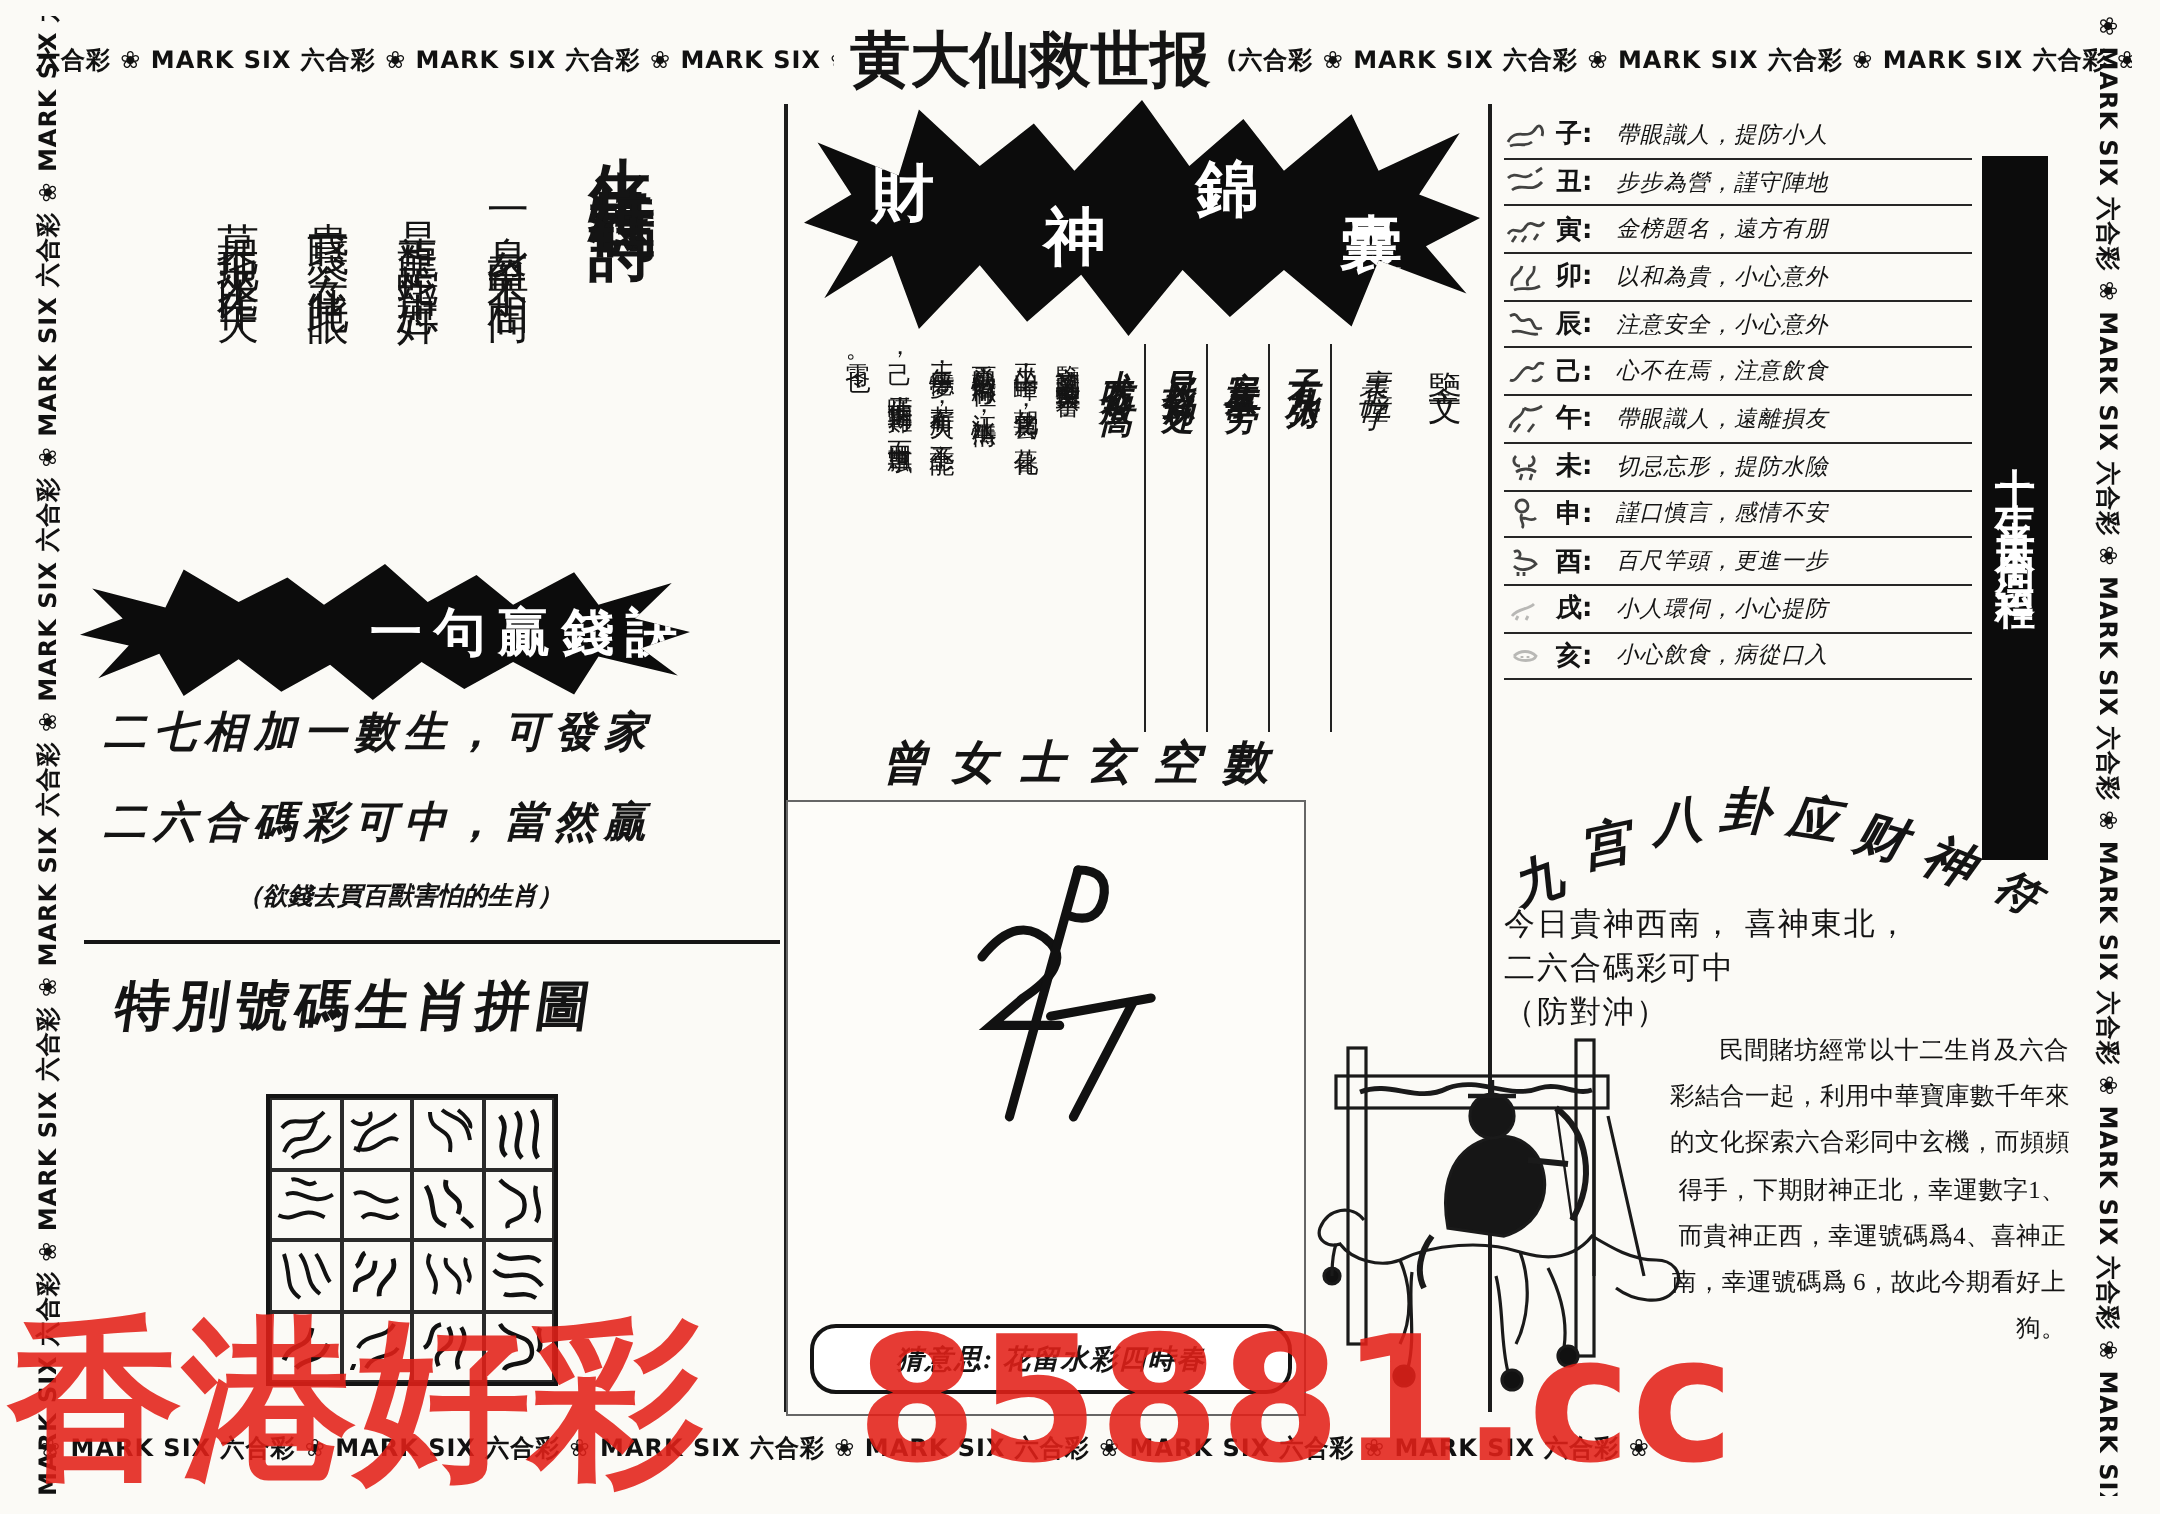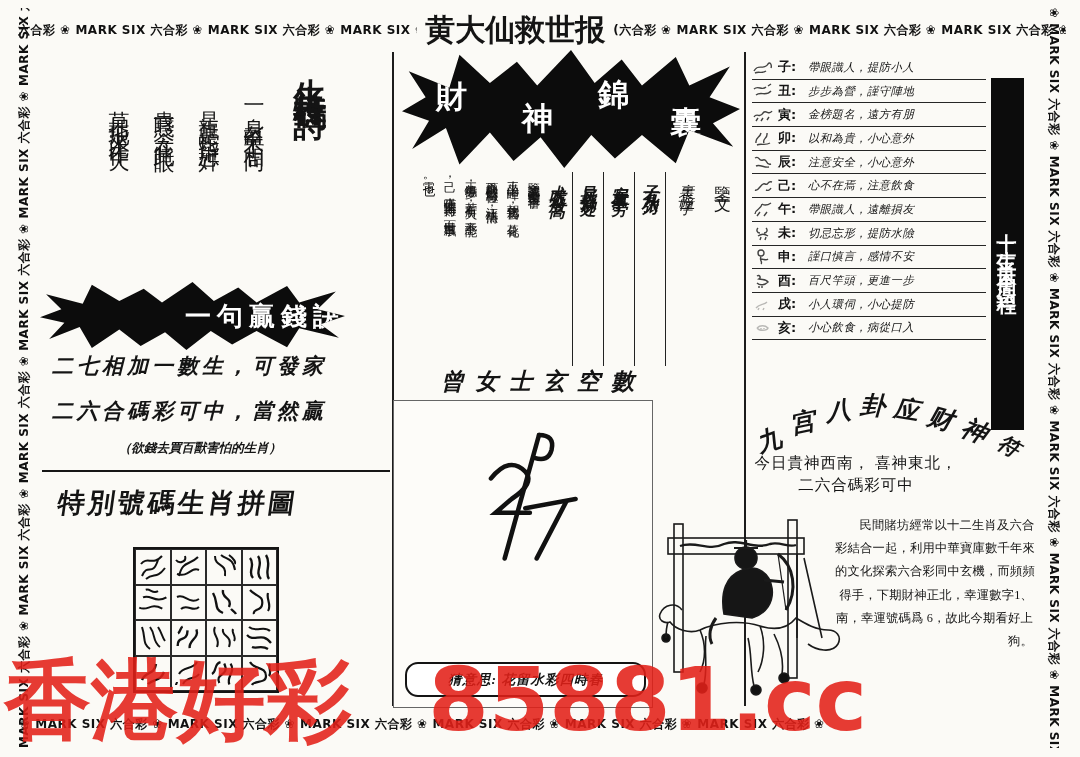--- a/index.html
+++ b/index.html
@@ -62,21 +62,21 @@
   .zrow .zbranch{width:30px;flex:0 0 30px;font-size:13px;font-weight:bold;
      font-family:"DejaVu Sans","Liberation Sans",sans-serif;}
   .zrow .ztext{font-size:11.3px;font-style:italic;white-space:nowrap;letter-spacing:.5px;}
   .zrow:nth-child(11) .zicon,.zrow:nth-child(12) .zicon{opacity:.3;}
   #zodiac-banner{left:991px;top:78px;width:33px;height:352px;background:#0c0c0c;
      display:flex;align-items:center;justify-content:center;}
   #zodiac-banner span{writing-mode:vertical-rl;text-orientation:upright;color:#fff;
      font-size:20px;letter-spacing:9px;font-weight:bold;}
   #bagua-heading{left:752px;top:388px;width:290px;height:78px;}
   .bg-char{position:absolute;font-size:25px;font-weight:bold;font-style:italic;}
-  #bagua-lines{left:728px;top:452px;width:256px;text-align:center;}
+  #bagua-lines{left:752px;top:452px;width:256px;text-align:left;}
   #bagua-lines div{font-size:15.5px;line-height:22px;letter-spacing:1px;}
   #article{left:835px;top:514px;width:198px;}
   #article div{font-size:12.3px;line-height:23.2px;letter-spacing:.2px;white-space:nowrap;text-align:right;}
   #article div:first-child{text-indent:2em;}
   
   #watermark{left:4px;top:642px;width:1076px;z-index:50;color:rgba(226,32,24,.88);
      font-family:"DejaVu Sans","Liberation Sans",sans-serif;font-weight:bold;
      font-size:87px;letter-spacing:0px;word-spacing:46px;white-space:nowrap;}
   #bottom-border{left:20px;top:716px;width:1044px;}
   svg{display:block;}
@@ -368,20 +368,21 @@
     <span class="bg-char" style="left:108px;top:1px;transform:rotate(2deg);">卦</span>
     <span class="bg-char" style="left:142px;top:5px;transform:rotate(9deg);">应</span>
     <span class="bg-char" style="left:176px;top:14px;transform:rotate(15deg);">财</span>
     <span class="bg-char" style="left:210px;top:26px;transform:rotate(22deg);">神</span>
     <span class="bg-char" style="left:246px;top:44px;transform:rotate(30deg);font-size:21px;">符</span>
   </div>
 
   <div id="bagua-lines" class="abs">
     <div>今日貴神西南， 喜神東北，</div>
     <div>二六合碼彩可中</div>
+    <div>（防對沖）</div>
   </div>
 
   <svg class="abs" style="left:646px;top:518px;" width="202" height="196" viewBox="0 0 202 196">
     <g fill="none" stroke="#1a1a1a" stroke-width="1.6">
       <rect x="28" y="6" width="9" height="148"></rect>
       <rect x="142" y="2" width="9" height="158"></rect>
       <rect x="22" y="20" width="136" height="16"></rect>
       <path d="M34,28 C50,22 62,34 78,26 C94,20 108,32 124,26 C134,23 142,30 150,27" stroke-width="2.4"></path>
       <path d="M151,36 L151,120 M158,40 L176,120"></path>
 
@@ -402,19 +403,20 @@
       <path d="M118,62 L138,64" stroke-width="3"></path>
       <path d="M70,100 C64,108 62,118 66,126" stroke-width="3"></path>
     </g>
   </svg>
 
   <div id="article" class="abs">
     <div>民間賭坊經常以十二生肖及六合</div>
     <div>彩結合一起，利用中華寶庫數千年來</div>
     <div>的文化探索六合彩同中玄機，而頻頻</div>
     <div>得手，下期財神正北，幸運數字1、</div>
+    <div>而貴神正西，幸運號碼爲4、喜神正</div>
     <div>南，幸運號碼爲 6，故此今期看好上</div>
     <div>狗。</div>
   </div>
 
   <div id="watermark" class="abs">香港好彩 85881.cc</div>
 
 </div>
 
 </body></html>

